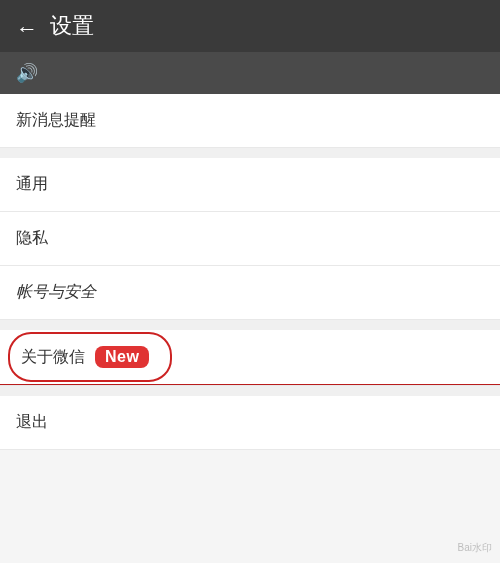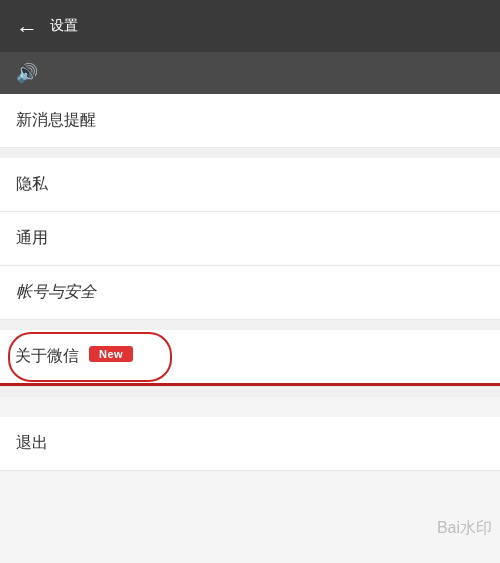--- a/index.html
+++ b/index.html
@@ -27,21 +27,21 @@
 
     .header-back {
       color: #ffffff;
       font-size: 22px;
       cursor: pointer;
       line-height: 1;
     }
 
     .header-title {
       color: #ffffff;
-      font-size: 14px;
+      font-size: 22px;
       font-weight: 500;
     }
 
     .section-group {
       background: #ffffff;
       border-bottom: 1px solid #e8e8e8;
     }
 
     .section-header {
       background: #4a4a4a;
@@ -74,23 +74,23 @@
       color: #333333;
     }
 
     .separator {
       height: 10px;
       background: #f0f0f0;
     }
 
     .about-wechat-row {
       display: flex;
-      align-items: flex-start;
-      padding: 16px 15px;
-      border-bottom: 3px solid #b91c1c;
+      align-items: flex-end;
+      padding: 16px 21px;
+      border-bottom: 1px solid #b91c1c;
       background: #ffffff;
       cursor: pointer;
       position: relative;
     }
 
     .about-wechat-row::before {
       content: '';
       position: absolute;
       left: 8px;
       top: 50%;
@@ -98,34 +98,34 @@
       width: 160px;
       height: 46px;
       border-radius: 23px;
       border: 2px solid #cc2222;
       pointer-events: none;
     }
 
     .new-badge {
       background: #e03333;
       color: #ffffff;
-      font-size: 11px;
+      font-size: 16px;
       font-weight: bold;
       padding: 2px 10px;
-      border-radius: 3px;
+      border-radius: 8px;
       margin-left: 10px;
       letter-spacing: 0.5px;
     }
 
     .watermark {
       position: absolute;
-      bottom: 24px;
+      bottom: 8px;
       right: 8px;
       color: #999;
-      font-size: 16px;
+      font-size: 10px;
       opacity: 0.6;
     }
 
     .page-wrapper {
       position: relative;
       width: 500px;
       height: 563px;
       overflow: hidden;
     }
   </style>
@@ -145,42 +145,42 @@
     </div>
     <div class="menu-item">
       <span class="menu-item-label">新消息提醒</span>
     </div>
   </div>
 
   <div class="separator"></div>
 
   <div class="section-group">
     <div class="menu-item">
-      <span class="menu-item-label">隐私</span>
+      <span class="menu-item-label">通用</span>
     </div>
     <div class="menu-item">
-      <span class="menu-item-label">通用</span>
+      <span class="menu-item-label">隐私</span>
     </div>
     <div class="menu-item" style="border-bottom:none;font-style:italic;">
       <span class="menu-item-label">帐号与安全</span>
     </div>
   </div>
 
   <div class="separator"></div>
 
   <div class="section-group">
     <div class="about-wechat-row">
       <span class="menu-item-label">关于微信</span>
       <span class="new-badge">New</span>
     </div>
   </div>
 
   <div class="separator"></div>
 
   <div class="section-group">
-    <div class="menu-item" style="border-bottom:none;margin-top:20px;">
+    <div class="menu-item" style="border-bottom:none;">
       <span class="menu-item-label">退出</span>
     </div>
   </div>
 
   <div class="watermark">Bai水印</div>
 
 </div>
 
 </body></html>

